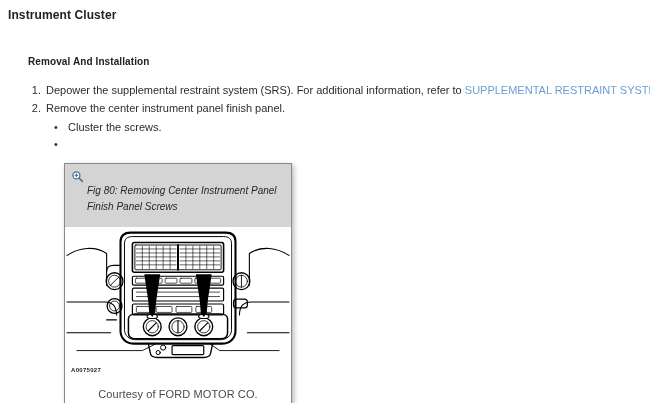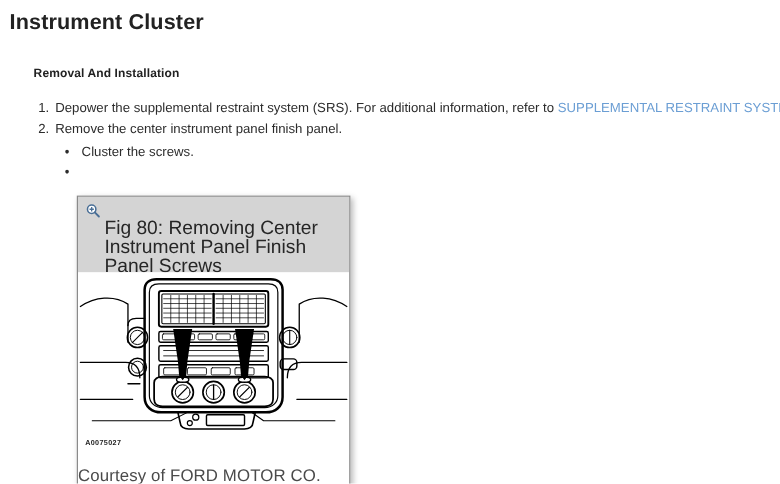--- a/index.html
+++ b/index.html
@@ -15,21 +15,21 @@
     font-family: "Liberation Sans", sans-serif;
     color: #2b2b2b;
     -webkit-font-smoothing: antialiased;
   }
 
   
   .page-title {
     position: absolute;
     left: 8px;
     top: 8px;
-    font-size: 18px;
+    font-size: 12px;
     font-weight: bold;
     letter-spacing: .1px;
     color: #222222;
   }
 
   
   .section-heading {
     position: absolute;
     left: 28px;
     top: 56px;
@@ -115,23 +115,24 @@
     left: 6px;
     top: 5px;
     width: 13px;
     height: 13px;
   }
   .figure-caption {
     position: absolute;
     left: 22px;
     top: 19px;
     right: 10px;
-    font-size: 16px;
+    font-size: 10px;
     line-height: 16px;
     color: #262626;
+    font-style: italic;
   }
 
   .figure-body {
     position: relative;
     height: 152px;
     background: #ffffff;
   }
   .figure-art {
     display: block;
     width: 100%;
@@ -142,22 +143,22 @@
     left: 6px;
     bottom: 6px;
     font-size: 6px;
     font-family: "Liberation Sans", sans-serif;
     letter-spacing: .3px;
     color: #1d1d1d;
     font-weight: bold;
   }
   .figure-courtesy {
     position: relative;
-    text-align: left;
-    font-size: 14px;
+    text-align: center;
+    font-size: 11px;
     color: #4a4a4a;
     padding-top: 9px;
     letter-spacing: .1px;
   }
 </style>
 </head>
 <body>
 
 <div class="page-title">Instrument Cluster</div>
 

